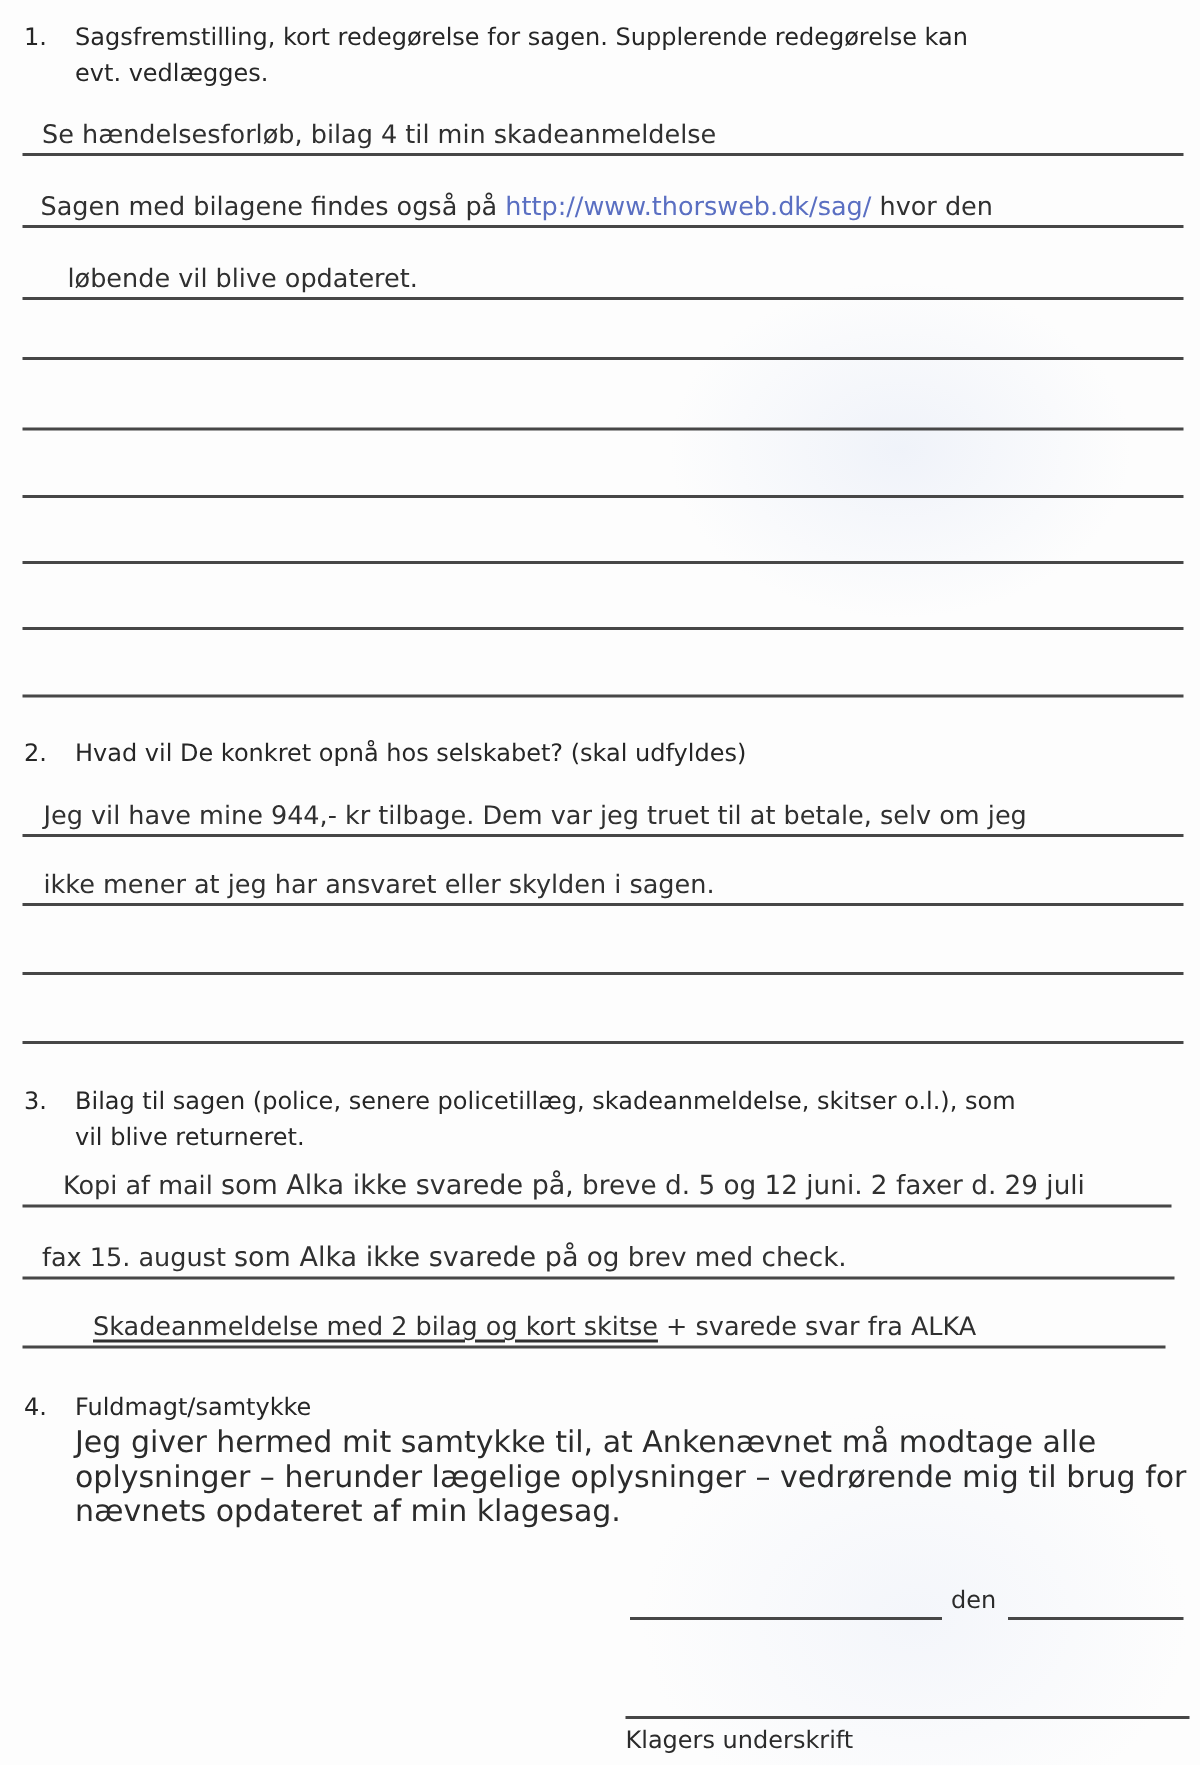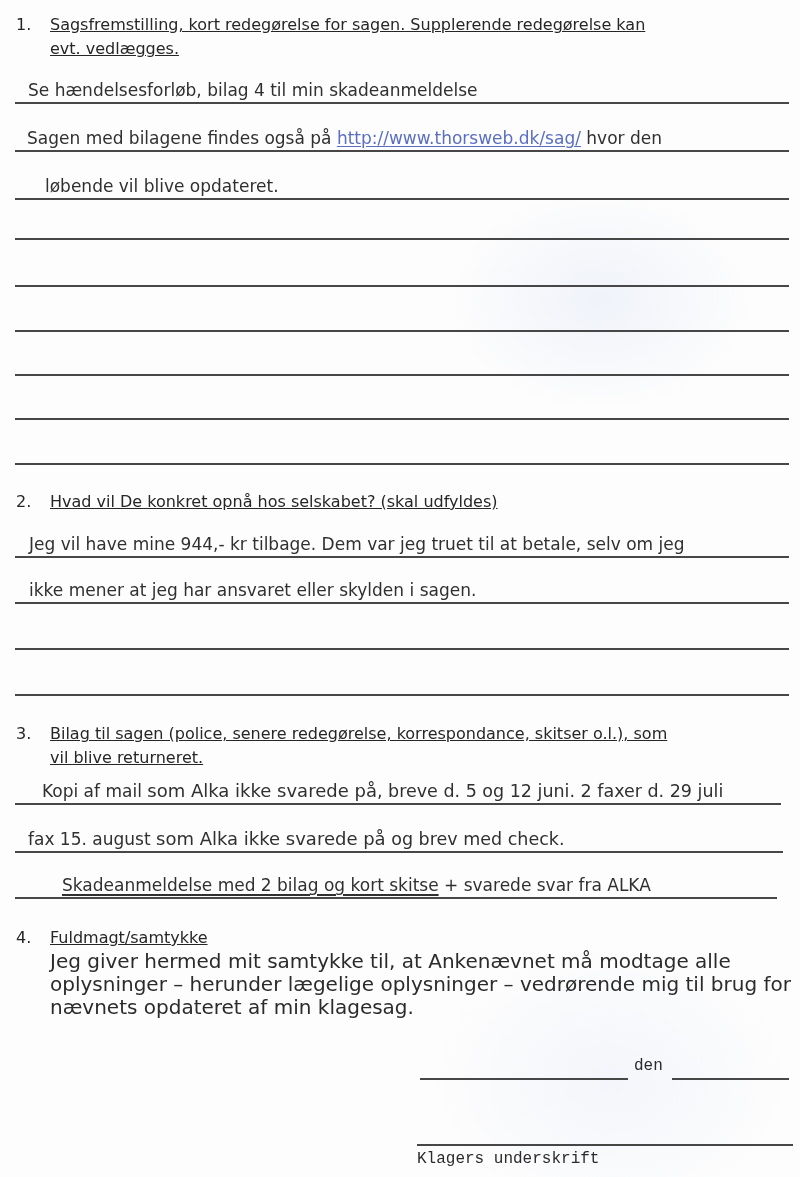--- a/index.html
+++ b/index.html
@@ -13,21 +13,21 @@
       radial-gradient(260px 200px at 610px 1080px, rgba(226,232,246,0.35), rgba(226,232,246,0) 70%),
       #fdfdfd;
     font-family: "DejaVu Sans", "Liberation Sans", sans-serif;
     color: #2b2b2b;
     overflow: hidden;
   }
 
   
   .head { position: absolute; left: 16px; display: flex; }
   .head .num { width: 34px; flex: 0 0 34px; font-size: 16px; line-height: 24px; color: #262626; }
-  .head .htext { font-size: 16px; line-height: 24px; color: #262626; text-decoration: underline; }
+  .head .htext { font-size: 16px; line-height: 24px; color: #262626; }
   .head .hline { display: block; white-space: nowrap; }
 
   
   .wline {
     position: absolute;
     left: 15px;
     width: 774px;
     height: 34px;
     display: flex;
     align-items: flex-end;
@@ -41,21 +41,20 @@
     height: 0;
     border-bottom: 2px solid #474747;
   }
   .f17 { font-size: 17px; }
   .big  { font-size: 17.5px; }
   .med  { font-size: 17px; }
   .small{ font-size: 18px; }
   .uline { text-decoration: underline; text-decoration-thickness: 1.5px; text-underline-offset: 3px; margin-left: 32px; }
   .link {
     color: #5a6fc2;
-    text-decoration: underline;
     text-underline-offset: 2px;
     cursor: pointer;
   }
 
   
   .bodyline {
     position: absolute;
     left: 50px;
     font-size: 20px;
     line-height: 22px;
@@ -67,21 +66,20 @@
   .sigline {
     position: absolute;
     height: 30px;
     border-bottom: 2px solid #474747;
   }
   .siglabel {
     position: absolute;
     font-size: 16px;
     color: #2b2b2b;
     white-space: nowrap;
-    font-family: Liberation Mono, monospace;
   }
 </style>
 </head>
 <body>
 
 <div class="page">
 
   <div class="head" style="top:13px">
     <span class="num">1.</span>
     <span class="htext">
@@ -125,21 +123,21 @@
   <div class="wline" style="top:568px">
     <div class="txt f17" style="padding-left:14px">ikke mener at jeg har ansvaret eller skylden i sagen.</div>
   </div>
 
   <div class="rule" style="top:648px"></div>
   <div class="rule" style="top:694px"></div>
 
   <div class="head" style="top:722px">
     <span class="num">3.</span>
     <span class="htext">
-      <span class="hline">Bilag til sagen (police, senere redegørelse, korrespondance, skitser o.l.), som</span>
+      <span class="hline">Bilag til sagen (police, senere policetillæg, skadeanmeldelse, skitser o.l.), som</span>
       <span class="hline">vil blive returneret.</span>
     </span>
   </div>
 
   <div class="wline" style="top:769px;width:766px">
     <div class="txt" style="padding-left:27px">
       <span class="med">Kopi af mail </span><span class="small">som Alka ikke svarede på</span><span class="big">, breve d. 5 og 12 juni. 2 faxer d. 29 juli</span>
     </div>
   </div>
 

